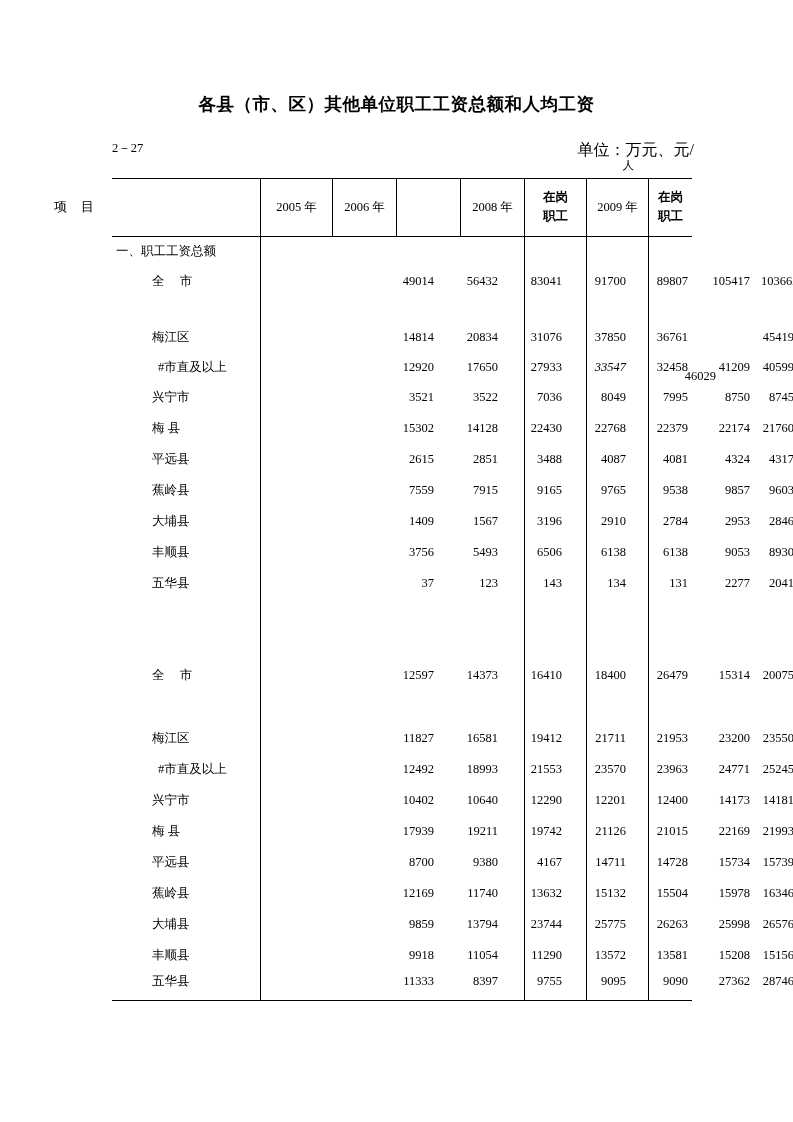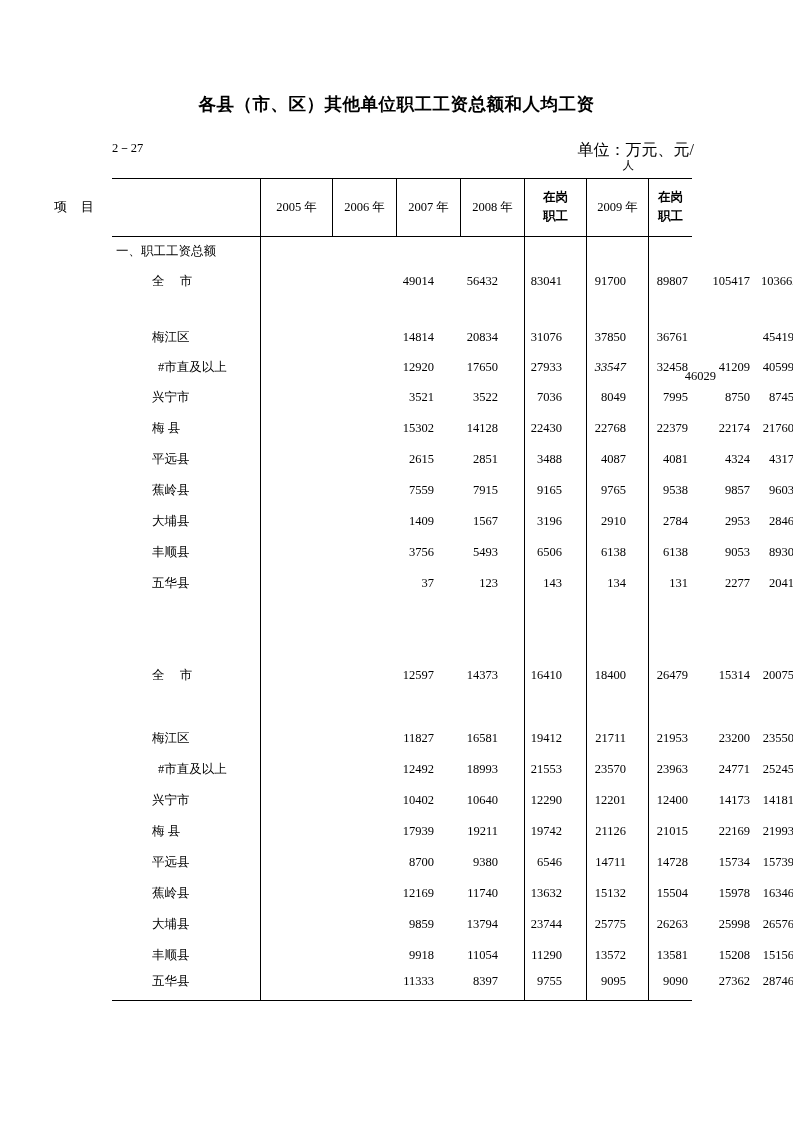--- a/index.html
+++ b/index.html
@@ -160,21 +160,20 @@
   <div class="vline short" style="left:332px;"></div>
   <div class="vline short" style="left:396px;"></div>
   <div class="vline short" style="left:460px;"></div>
   <div class="vline" style="left:524px;"></div>
   <div class="vline" style="left:586px;"></div>
   <div class="vline" style="left:648px;"></div>
 
   <div class="hdr-item">项目</div>
   <div class="hdr-cell" style="left:261px; width:71px;">2005 年</div>
   <div class="hdr-cell" style="left:333px; width:63px;">2006 年</div>
-  <div class="hdr-cell" style="left:397px; width:63px;">2007 年</div>
   <div class="hdr-cell" style="left:461px; width:63px;">2008 年</div>
   <div class="hdr-cell two" style="left:525px; width:61px;">
     <div>在岗</div>
     <div>职工</div>
   </div>
   <div class="hdr-cell" style="left:587px; width:61px;">2009 年</div>
   <div class="hdr-cell two" style="left:649px; width:43px;">
     <div>在岗</div>
     <div>职工</div>
   </div>
@@ -354,21 +353,21 @@
     <div class="num" style="left:461px;width:63px;">21126</div>
     <div class="num" style="left:525px;width:61px;">21015</div>
     <div class="num" style="left:587px;width:61px;">22169</div>
     <div class="num" style="left:649px;width:43px;">21993</div>
   </div>
 
   <div class="cellrow" style="top:847px;">
     <div class="lbl ind2">平远县</div>
     <div class="num" style="left:261px;width:71px;">8700</div>
     <div class="num" style="left:333px;width:63px;">9380</div>
-    <div class="num" style="left:397px;width:63px;">6546</div>
+    <div class="num" style="left:397px;width:63px;">4167</div>
     <div class="num" style="left:461px;width:63px;">14711</div>
     <div class="num" style="left:525px;width:61px;">14728</div>
     <div class="num" style="left:587px;width:61px;">15734</div>
     <div class="num" style="left:649px;width:43px;">15739</div>
   </div>
 
   <div class="cellrow" style="top:878px;">
     <div class="lbl ind2">蕉岭县</div>
     <div class="num" style="left:261px;width:71px;">12169</div>
     <div class="num" style="left:333px;width:63px;">11740</div>

